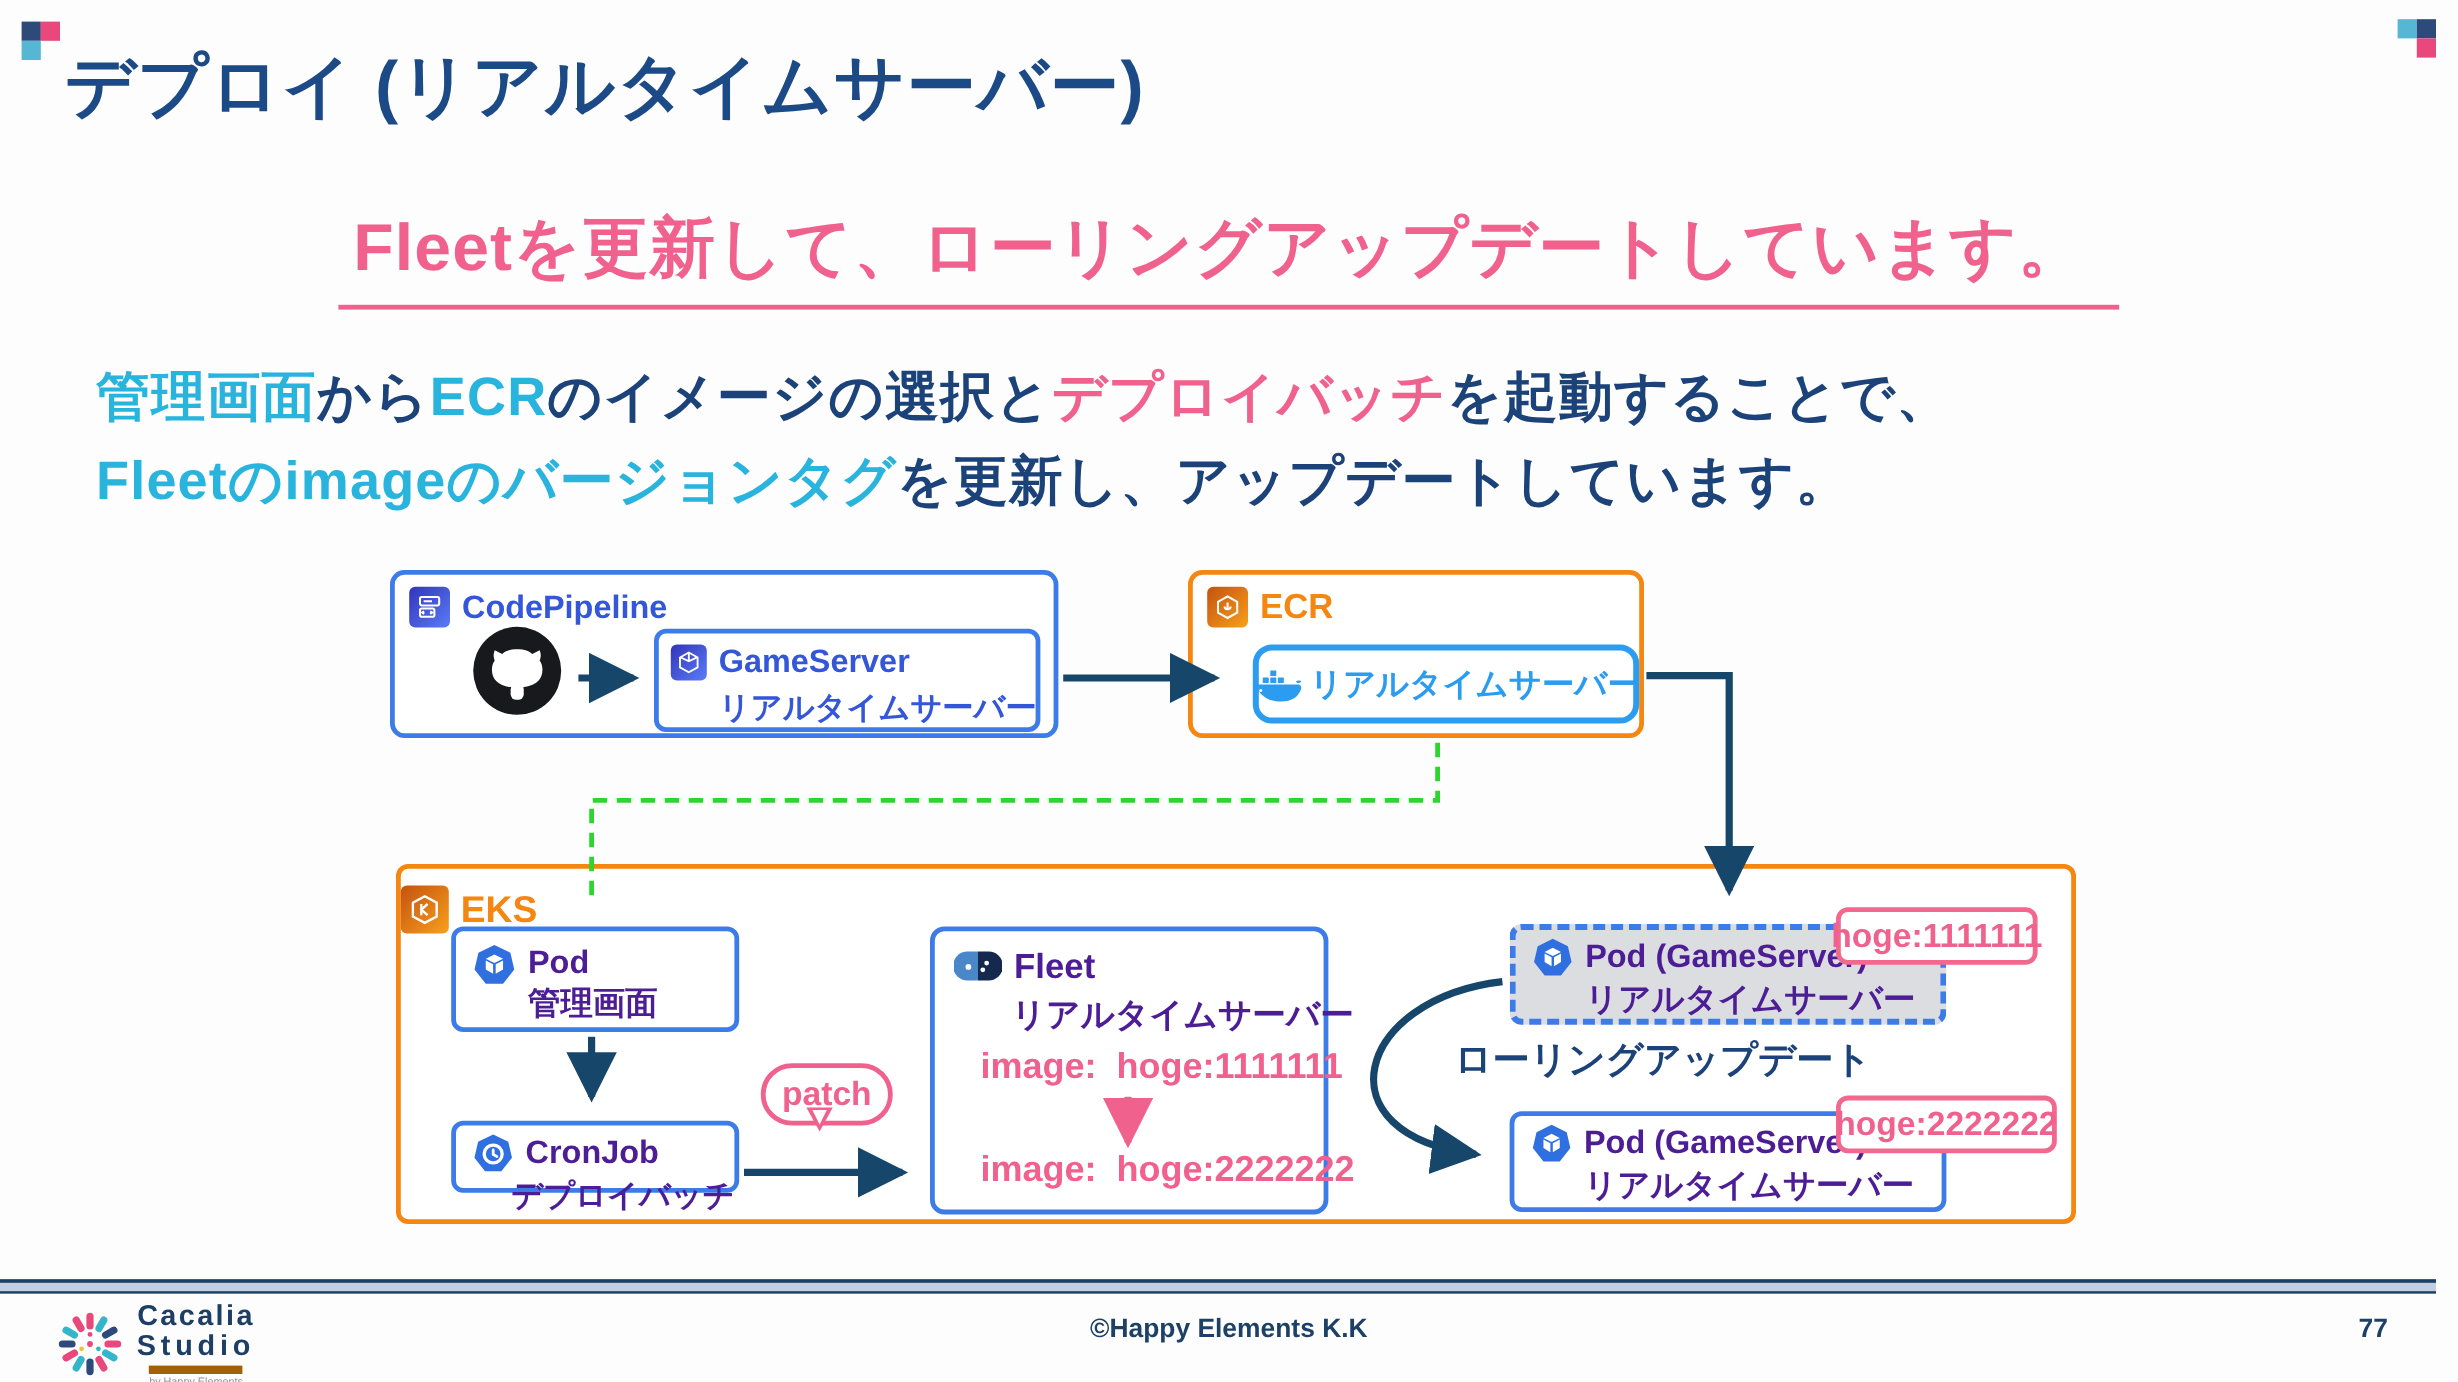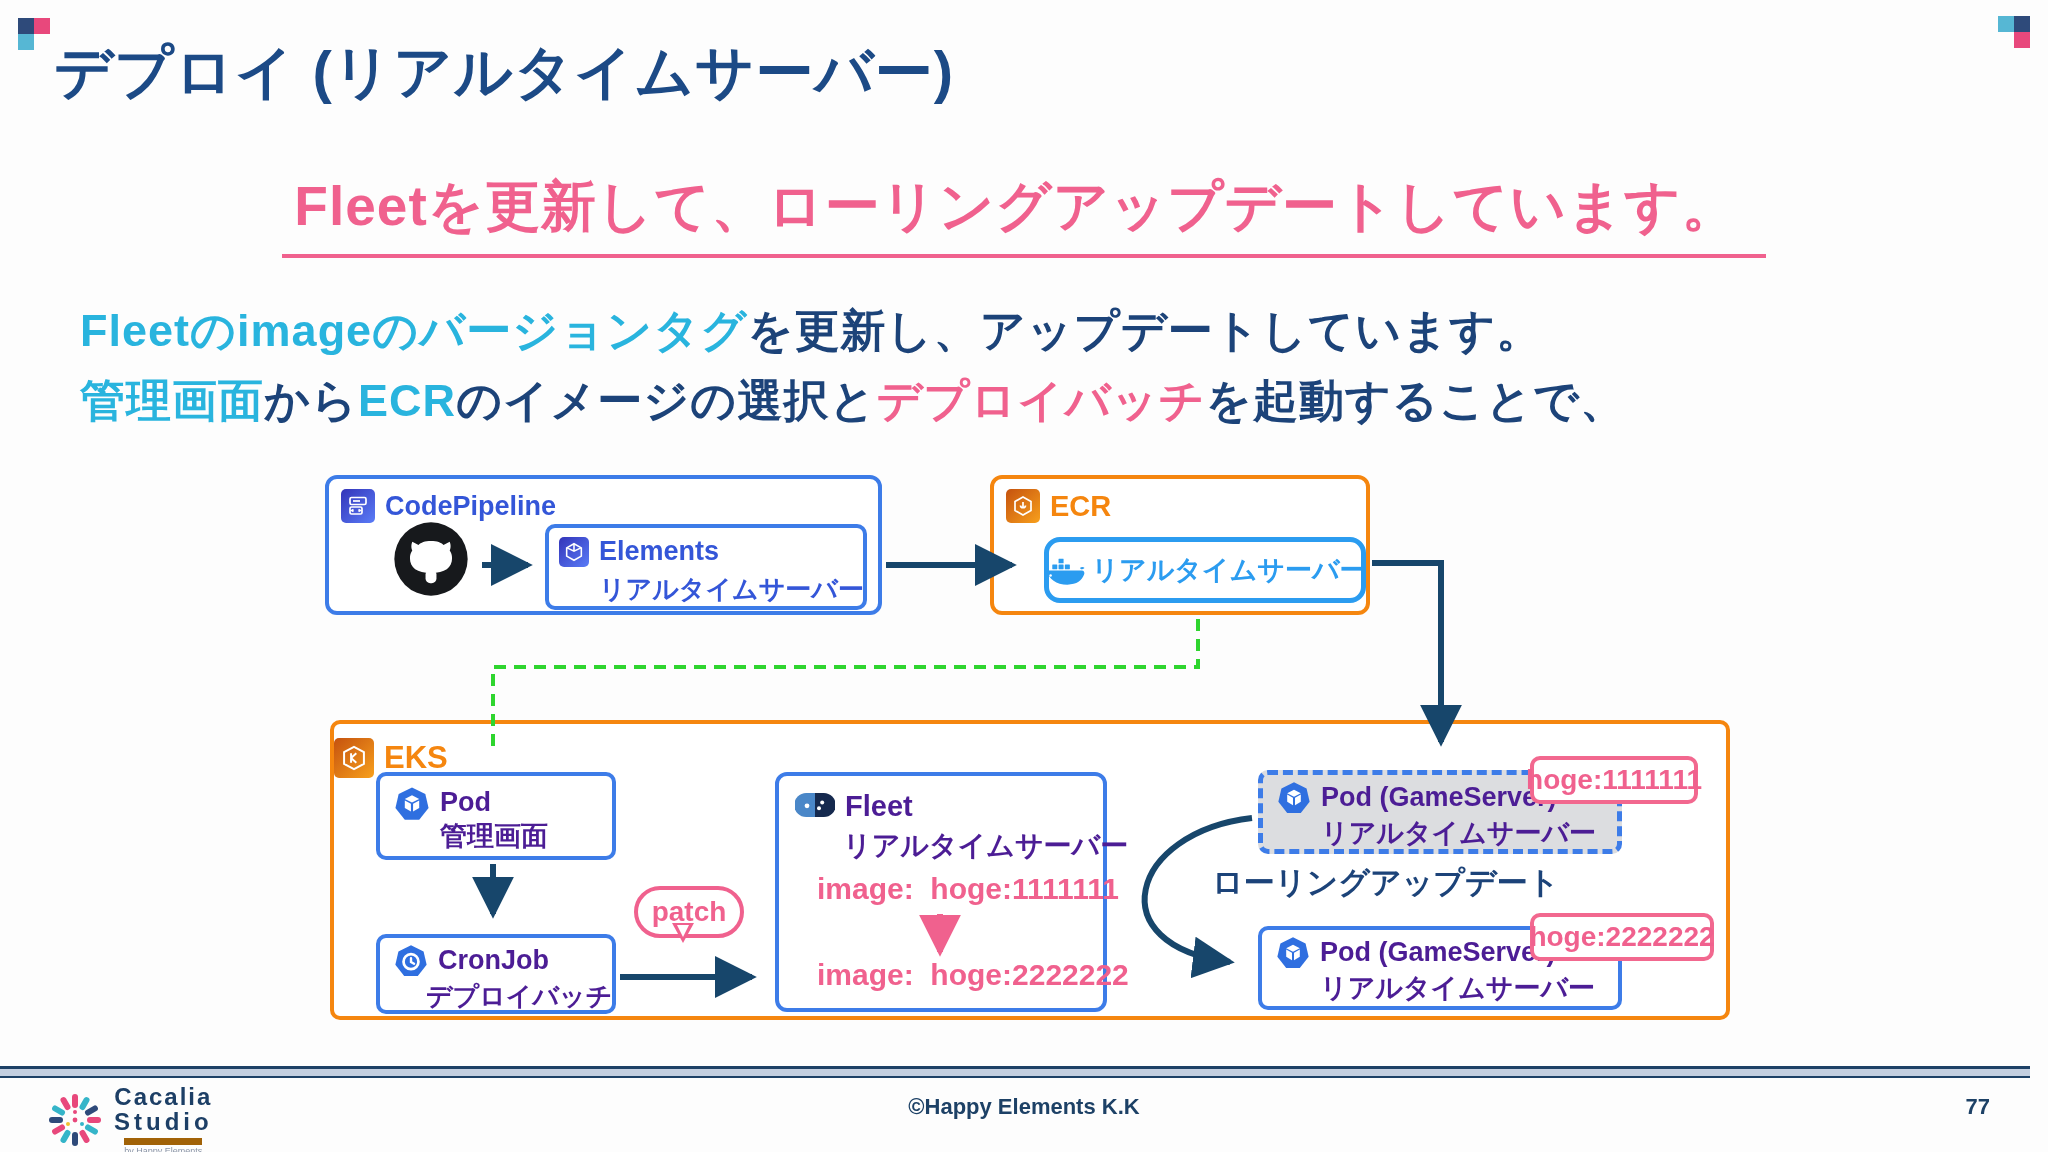--- a/index.html
+++ b/index.html
@@ -72,22 +72,22 @@
   <div class="sq" style="left:2014px;top:32px;background:#e8487c;"></div>
 </div>
 
 <div class="abs title">デプロイ (リアルタイムサーバー)</div>
 
 <div class="abs headline-wrap">
   <span class="headline">Fleetを更新して、ローリングアップデートしています。</span>
 </div>
 
 <div class="abs body-text">
+  <div><span class="cyan">管理画面</span><span>から</span><span class="cyan">ECR</span><span>のイメージの選択と</span><span class="pink">デプロイバッチ</span><span>を起動することで、</span></div>
   <div><span class="cyan">Fleetのimageのバージョンタグ</span><span>を更新し、アップデートしています。</span></div>
-  <div><span class="cyan">管理画面</span><span>から</span><span class="cyan">ECR</span><span>のイメージの選択と</span><span class="pink">デプロイバッチ</span><span>を起動することで、</span></div>
 </div>
 
 <div class="box bblue" style="left:325px;top:475px;width:557px;height:140px;">
   <div class="svc-head" style="left:12px;top:10px;">
     <span class="aws-icon aws-blue">
       <svg width="24" height="24" viewBox="0 0 24 24" fill="none" stroke="#fff" stroke-width="1.7">
         <rect x="4" y="3.5" width="16" height="7" rx="1.5"></rect>
           <path d="M7 7h7"></path>
         <rect x="4" y="13" width="12" height="7" rx="1.5"></rect>
         <path d="M7.5 15.5l-1.7 1 1.7 1M12.5 15.5l1.7 1-1.7 1"></path>
@@ -106,21 +106,21 @@
 </span>
 
 <div class="box bblue" style="left:545px;top:524px;width:322px;height:86px;border-radius:10px;">
   <div class="svc-head" style="left:10px;top:8px;">
     <span class="aws-icon aws-blue" style="width:30px;height:30px;">
       <svg width="22" height="22" viewBox="0 0 24 24" fill="none" stroke="#fff" stroke-width="1.7">
         <path d="M12 3l8 4.5v9L12 21l-8-4.5v-9z"></path>
           <path d="M12 3v8M4.5 7.5L12 11l7.5-3.5"></path>
       </svg>
     </span>
-    <span class="svc-label-blue">Elements</span>
+    <span class="svc-label-blue">GameServer</span>
   </div>
   <div class="svc-label-blue" style="position:absolute;left:50px;top:44px;font-size:26px;white-space:nowrap;">リアルタイムサーバー</div>
 </div>
 
 <div class="box borange" style="left:990px;top:475px;width:380px;height:140px;">
   <div class="svc-head" style="left:12px;top:10px;">
     <span class="aws-icon aws-orange">
       <svg width="24" height="24" viewBox="0 0 24 24" fill="none" stroke="#fff" stroke-width="1.7">
         <polygon points="12,3 20,7.5 20,16.5 12,21 4,16.5 4,7.5"></polygon>
         <path d="M12 8v5M9.5 11.5c0 3 5 3 5 0"></path>
@@ -166,21 +166,21 @@
         <polygon points="50,26 70,36 50,46 30,36" fill="#fff"></polygon>
         <polygon points="30,40 47,49 47,71 30,61" fill="#fff"></polygon>
         <polygon points="70,40 53,49 53,71 70,61" fill="#fff"></polygon>
       </svg>
     </span>
     <span class="k8s-label">Pod</span>
   </div>
   <div class="k8s-label" style="position:absolute;left:60px;top:44px;">管理画面</div>
 </div>
 
-<div class="box bblue" style="left:376px;top:934px;width:240px;height:80px;border-radius:10px;">
+<div class="box bblue" style="left:376px;top:934px;width:240px;height:60px;border-radius:10px;">
   <div class="row" style="position:absolute;left:14px;top:6px;">
     <span class="k8s-icon" style="width:34px;height:34px;">
       <svg width="34" height="34" viewBox="0 0 100 100">
         <polygon points="50,4 87,22 96,61 70,94 30,94 4,61 13,22" fill="#2f6fe0"></polygon>
         <circle cx="50" cy="52" r="22" fill="none" stroke="#fff" stroke-width="8"></circle>
         <path d="M50 42v11l9 5" stroke="#fff" stroke-width="7" fill="none" stroke-linecap="round"></path>
       </svg>
     </span>
     <span class="k8s-label">CronJob</span>
   </div>

